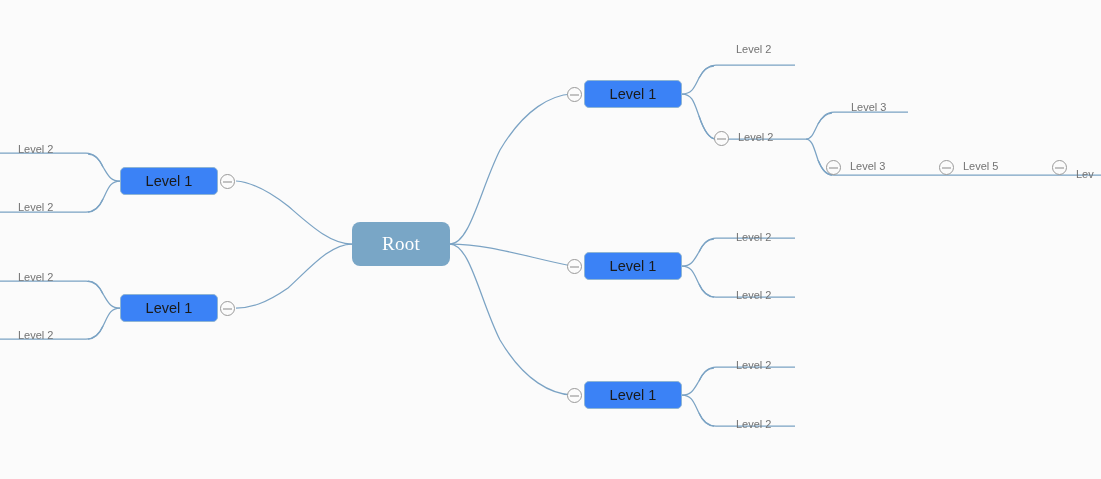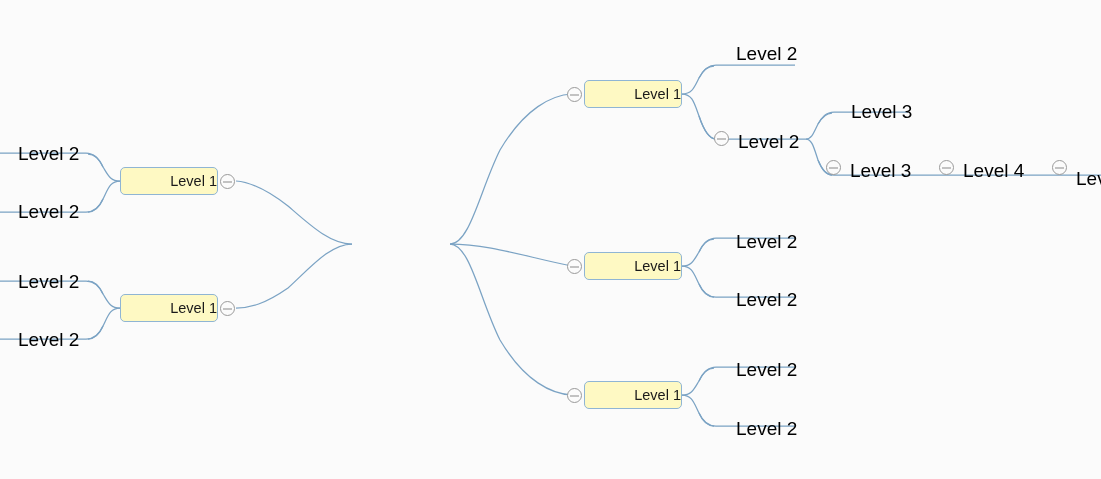--- a/index.html
+++ b/index.html
@@ -37,36 +37,36 @@
     font-family: "Liberation Serif", serif;
     font-size: 19px;
     letter-spacing: .2px;
     z-index: 6;
   }
 
   
   .l1-node {
     position: absolute;
     box-sizing: border-box;
-    background: #fef9c3;
+    background: #3b82f6;
     border: 1px solid #8fb5d4;
     border-radius: 5px;
     display: flex;
     align-items: center;
-    justify-content: flex-end;
+    justify-content: center;
     color: #1a1a1a;
     font-size: 14.5px;
     z-index: 6;
   }
 
   
   .txt-node {
     position: absolute;
-    color: #000000;
-    font-size: 19px;
+    color: #737373;
+    font-size: 11px;
     white-space: nowrap;
     z-index: 6;
   }
 
   
   .toggle {
     position: absolute;
     width: 15px;
     height: 15px;
     box-sizing: border-box;
@@ -134,20 +134,23 @@
       <path d="M103 199 C 99 208, 94 212, 86 212 L 0 212"></path>
 
       <path d="M120 308 C 110 308, 108 302, 103 294 C 99 285, 94 281, 88 281"></path>
       <path d="M120 308 C 110 308, 108 316, 103 326 C 99 335, 94 339, 88 339"></path>
       <path d="M103 294 C 99 285, 94 281, 86 281 L 0 281"></path>
       <path d="M103 326 C 99 335, 94 339, 86 339 L 0 339"></path>
 
     </g>
   </svg>
 
+  <div class="root-node" style="left:352px; top:222px; width:98px; height:44px;">
+    <span>Root</span>
+  </div>
 
   <div class="toggle" style="left:567px; top:87px;"></div>
   <div class="l1-node" style="left:584px; top:80px; width:98px; height:28px;">
     <span>Level 1</span>
   </div>
 
   <div class="txt-node" style="left:736px; top:43px;">
     <span>Level 2</span>
   </div>
 
@@ -160,21 +163,21 @@
     <span>Level 3</span>
   </div>
 
   <div class="toggle" style="left:826px; top:160px;"></div>
   <div class="txt-node" style="left:850px; top:160px;">
     <span>Level 3</span>
   </div>
 
   <div class="toggle" style="left:939px; top:160px;"></div>
   <div class="txt-node" style="left:963px; top:160px;">
-    <span>Level 4</span>
+    <span>Level 5</span>
   </div>
 
   <div class="toggle" style="left:1052px; top:160px;"></div>
   <div class="txt-node" style="left:1076px; top:168px;">
     <span>Lev</span>
   </div>
 
   <div class="toggle" style="left:567px; top:259px;"></div>
   <div class="l1-node" style="left:584px; top:252px; width:98px; height:28px;">
     <span>Level 1</span>

